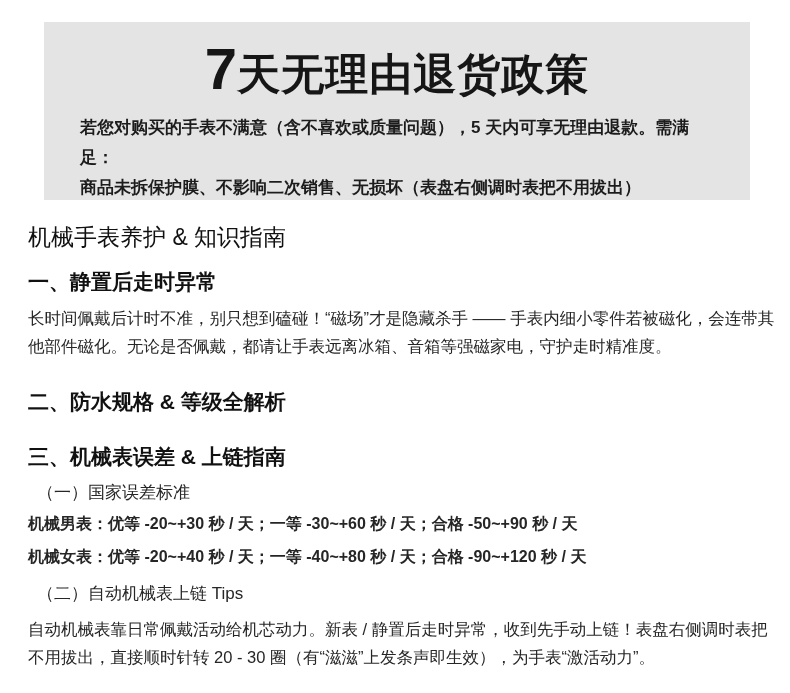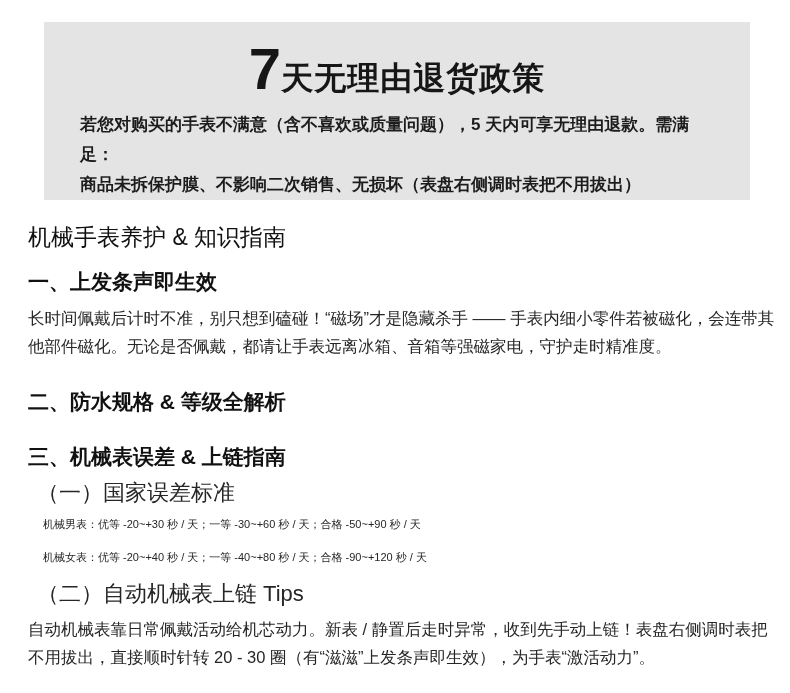--- a/index.html
+++ b/index.html
@@ -35,21 +35,21 @@
     margin-top: 2px;
   }
   .policy-title .big-number {
     font-size: 58px;
     font-weight: 600;
     line-height: 62px;
     color: #161616;
     letter-spacing: 0;
   }
   .policy-title .title-text {
-    font-size: 32px;
+    font-size: 43px;
     font-weight: 700;
     color: #161616;
     letter-spacing: 1px;
   }
   .policy-body {
     margin-top: 9px;
     font-size: 17px;
     font-weight: 700;
     line-height: 30px;
     color: #1c1c1c;
@@ -79,29 +79,29 @@
   }
   .section-body {
     margin: 9px 0 0 0;
     font-size: 16.5px;
     font-weight: 400;
     line-height: 28px;
     color: #262626;
   }
   .sub-heading {
     margin: 11px 0 0 9px;
-    font-size: 22px;
+    font-size: 17px;
     font-weight: 400;
     line-height: 24px;
     color: #262626;
   }
   .data-line {
-    margin: 5px 0 0 15px;
-    font-size: 11px;
-    font-weight: 400;
+    margin: 5px 0 0 0;
+    font-size: 16px;
+    font-weight: 700;
     line-height: 28px;
     color: #262626;
   }
   .mt-lg { margin-top: 29px; }
 </style>
 </head>
 <body>
 
 <div class="page">
 
@@ -112,21 +112,21 @@
     </div>
     <div class="policy-body">
       <p>若您对购买的手表不满意（含不喜欢或质量问题），5 天内可享无理由退款。需满足：</p>
       <p>商品未拆保护膜、不影响二次销售、无损坏（表盘右侧调时表把不用拔出）</p>
     </div>
   </div>
 
   <div class="content">
     <h1 class="guide-title">机械手表养护 &amp; 知识指南</h1>
 
-    <h2 class="section-heading">一、上发条声即生效</h2>
+    <h2 class="section-heading">一、静置后走时异常</h2>
     <p class="section-body">长时间佩戴后计时不准，别只想到磕碰！“磁场”才是隐藏杀手 —— 手表内细小零件若被磁化，会连带其他部件磁化。无论是否佩戴，都请让手表远离冰箱、音箱等强磁家电，守护走时精准度。</p>
 
     <h2 class="section-heading mt-lg">二、防水规格 &amp; 等级全解析</h2>
 
     <h2 class="section-heading mt-lg">三、机械表误差 &amp; 上链指南</h2>
 
     <p class="sub-heading">（一）国家误差标准</p>
     <p class="data-line">机械男表：优等 -20~+30 秒 / 天；一等 -30~+60 秒 / 天；合格 -50~+90 秒 / 天</p>
     <p class="data-line">机械女表：优等 -20~+40 秒 / 天；一等 -40~+80 秒 / 天；合格 -90~+120 秒 / 天</p>
 

